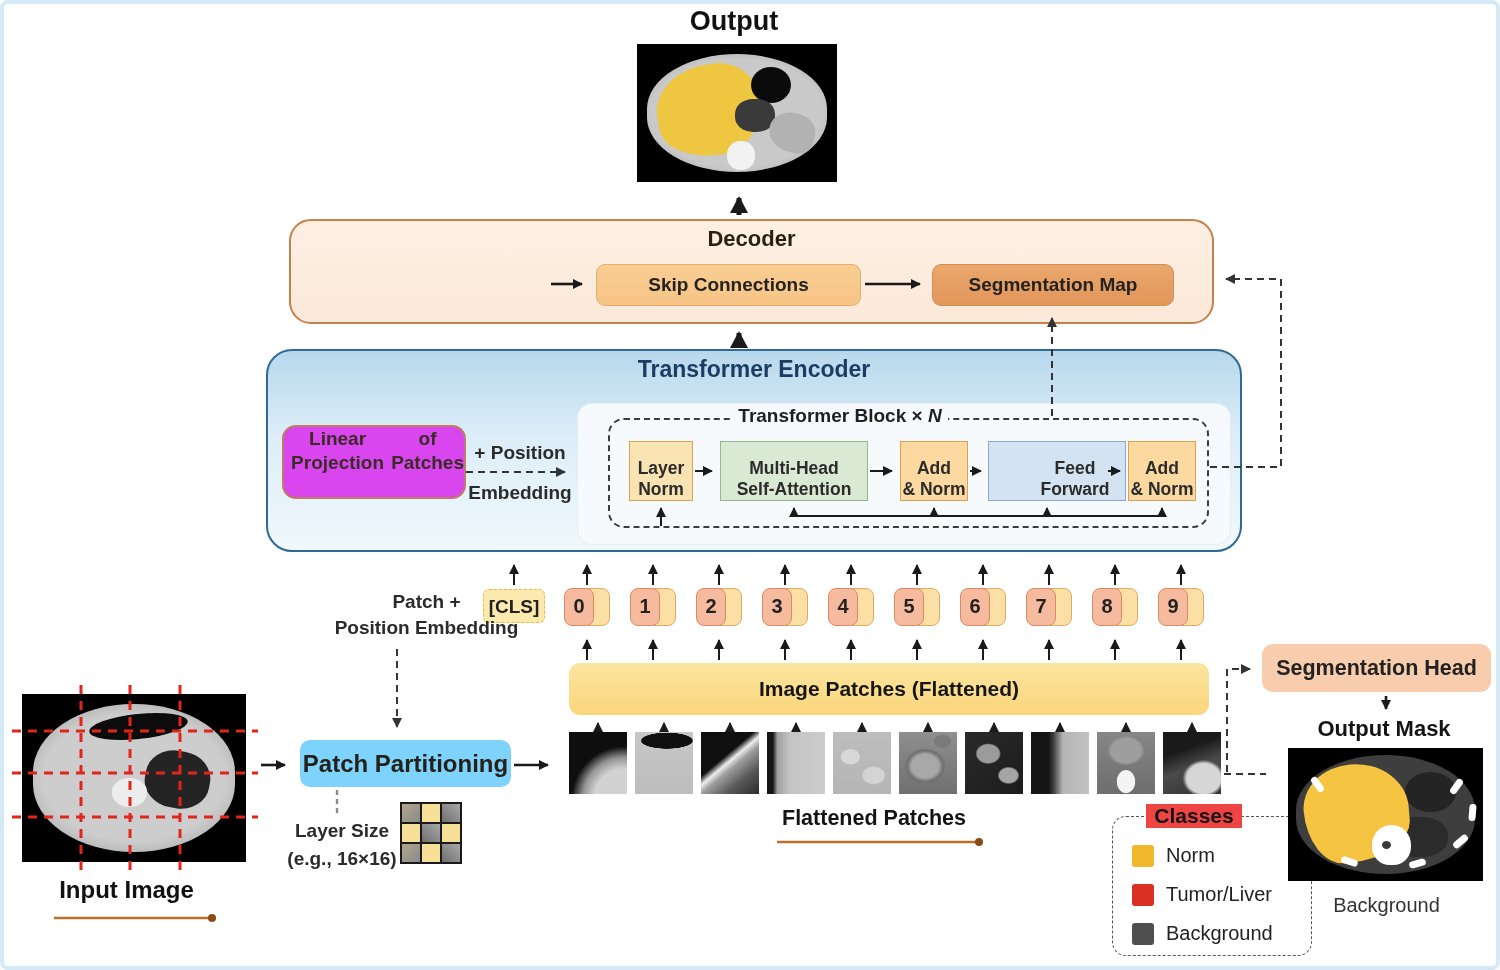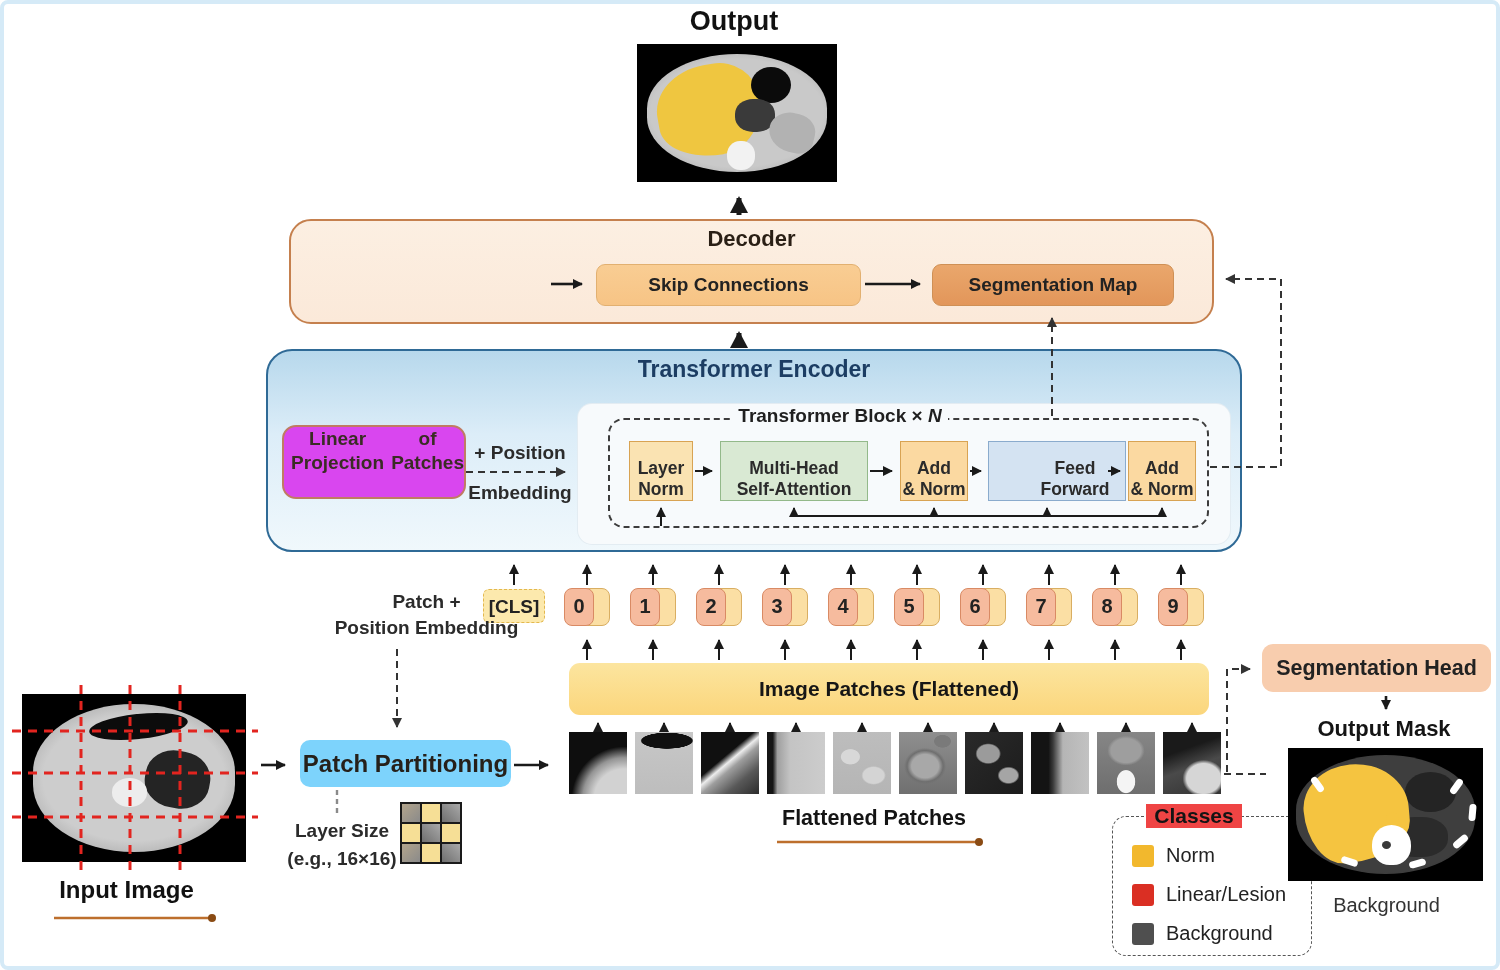--- a/index.html
+++ b/index.html
@@ -263,21 +263,21 @@
   <div class="abs ctr bg-caption">Background</div>
 
   <div class="abs classes-box"></div>
   <div class="abs ctr classes-title">Classes</div>
   <div class="legend-row" style="top:840px;">
     <div class="legend-swatch" style="background-color: rgb(242, 184, 45);"></div>
     <div class="legend-label">Norm</div>
   </div>
   <div class="legend-row" style="top:879px;">
     <div class="legend-swatch" style="background-color: rgb(218, 47, 35);"></div>
-    <div class="legend-label">Linear/Lesion</div>
+    <div class="legend-label">Tumor/Liver</div>
   </div>
   <div class="legend-row" style="top:918px;">
     <div class="legend-swatch" style="background-color: rgb(79, 79, 79);"></div>
     <div class="legend-label">Background</div>
   </div>
 
   <svg id="arrow-layer">
     <defs>
       <marker id="ah" markerUnits="userSpaceOnUse" markerWidth="12" markerHeight="11" refX="9" refY="5" orient="auto">
         <path d="M0,0 L10,5 L0,10 z" fill="#1a1a1a"></path>

